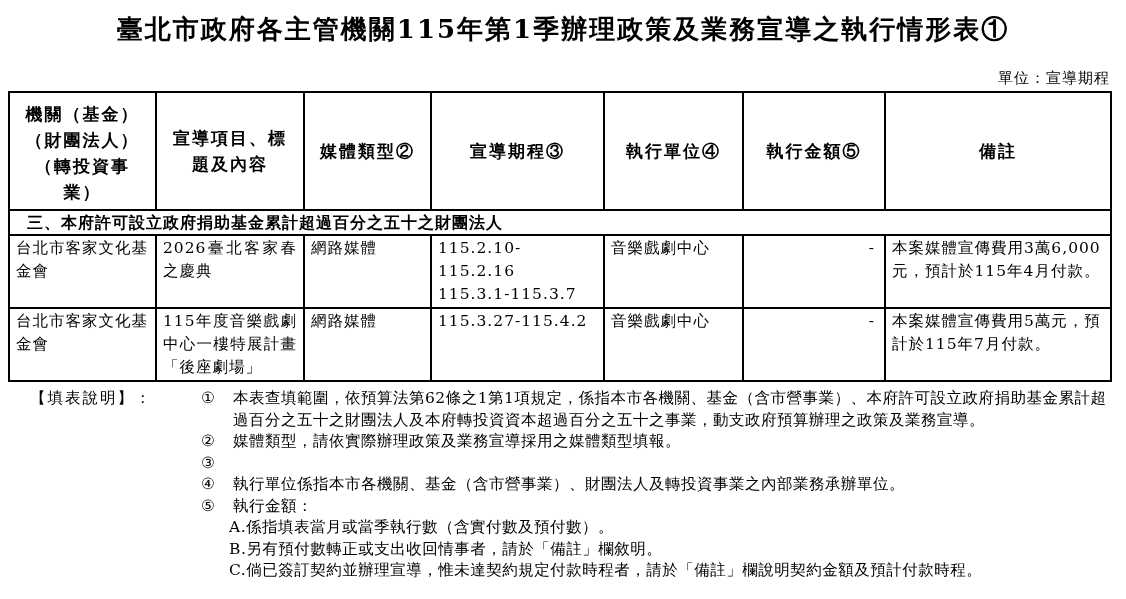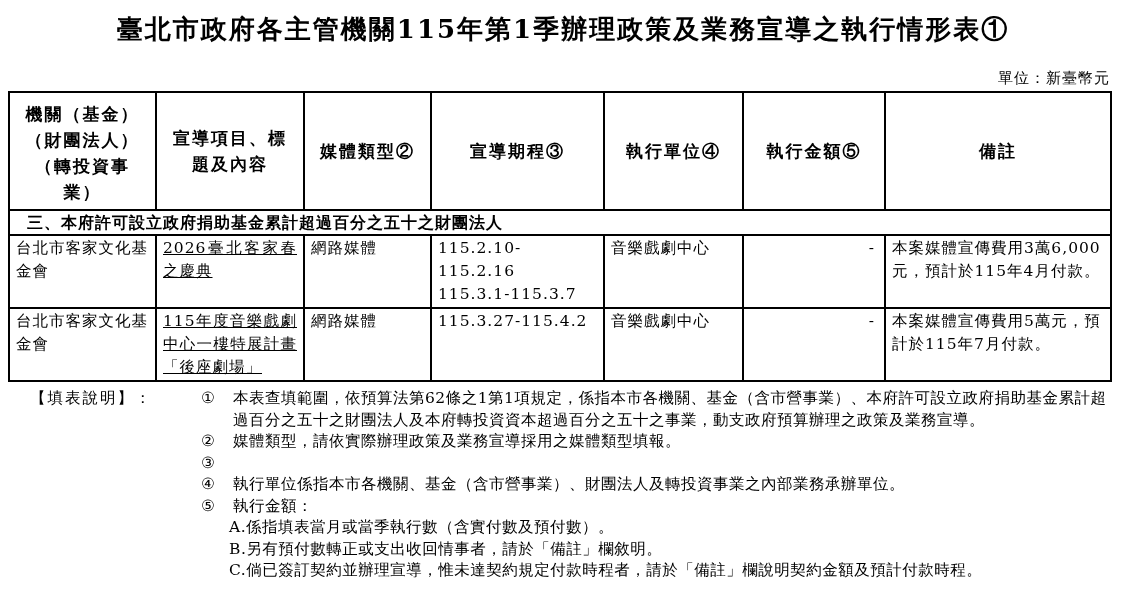--- a/index.html
+++ b/index.html
@@ -61,41 +61,41 @@
   }
   table.report td.data-cell {
     font-size: 15.5px;
     line-height: 23px;
     vertical-align: top;
     padding: 1px 6px;
     letter-spacing: 1px;
   }
   tr.data-row-1 { height: 48px; }
   tr.data-row-2 { height: 66px; }
-  td.cell-item { text-align: justify; text-decoration: underline; }
+  td.cell-item { text-align: justify; }
   td.cell-period { white-space: pre-line; letter-spacing: 0; margin-left: 14px; }
   td.cell-amount { text-align: right; padding-right: 9px !important; }
   .footnotes {
     margin: 6px 10px 0 30px;
     font-size: 15.5px;
     line-height: 21.5px;
     letter-spacing: 0.5px;
   }
   .fn-row { display: flex; align-items: flex-start; gap: 8px; }
   .fn-label { flex: 0 0 163px; letter-spacing: 2px; }
   .fn-num { flex: 0 0 24px; }
   .fn-text { flex: 1; }
   .fn-sub { margin-left: 199px; }
 </style>
 </head>
 <body>
 
 <div class="page-title">臺北市政府各主管機關115年第1季辦理政策及業務宣導之執行情形表①</div>
 
-<div class="unit-label">單位：新臺幣元</div>
+<div class="unit-label">單位：宣導期程</div>
 
 <table class="report">
   <colgroup>
     <col style="width:147px">
       <col style="width:148px">
       <col style="width:127px">
     <col style="width:173px">
       <col style="width:139px">
       <col style="width:142px">
     <col style="width:226px">

